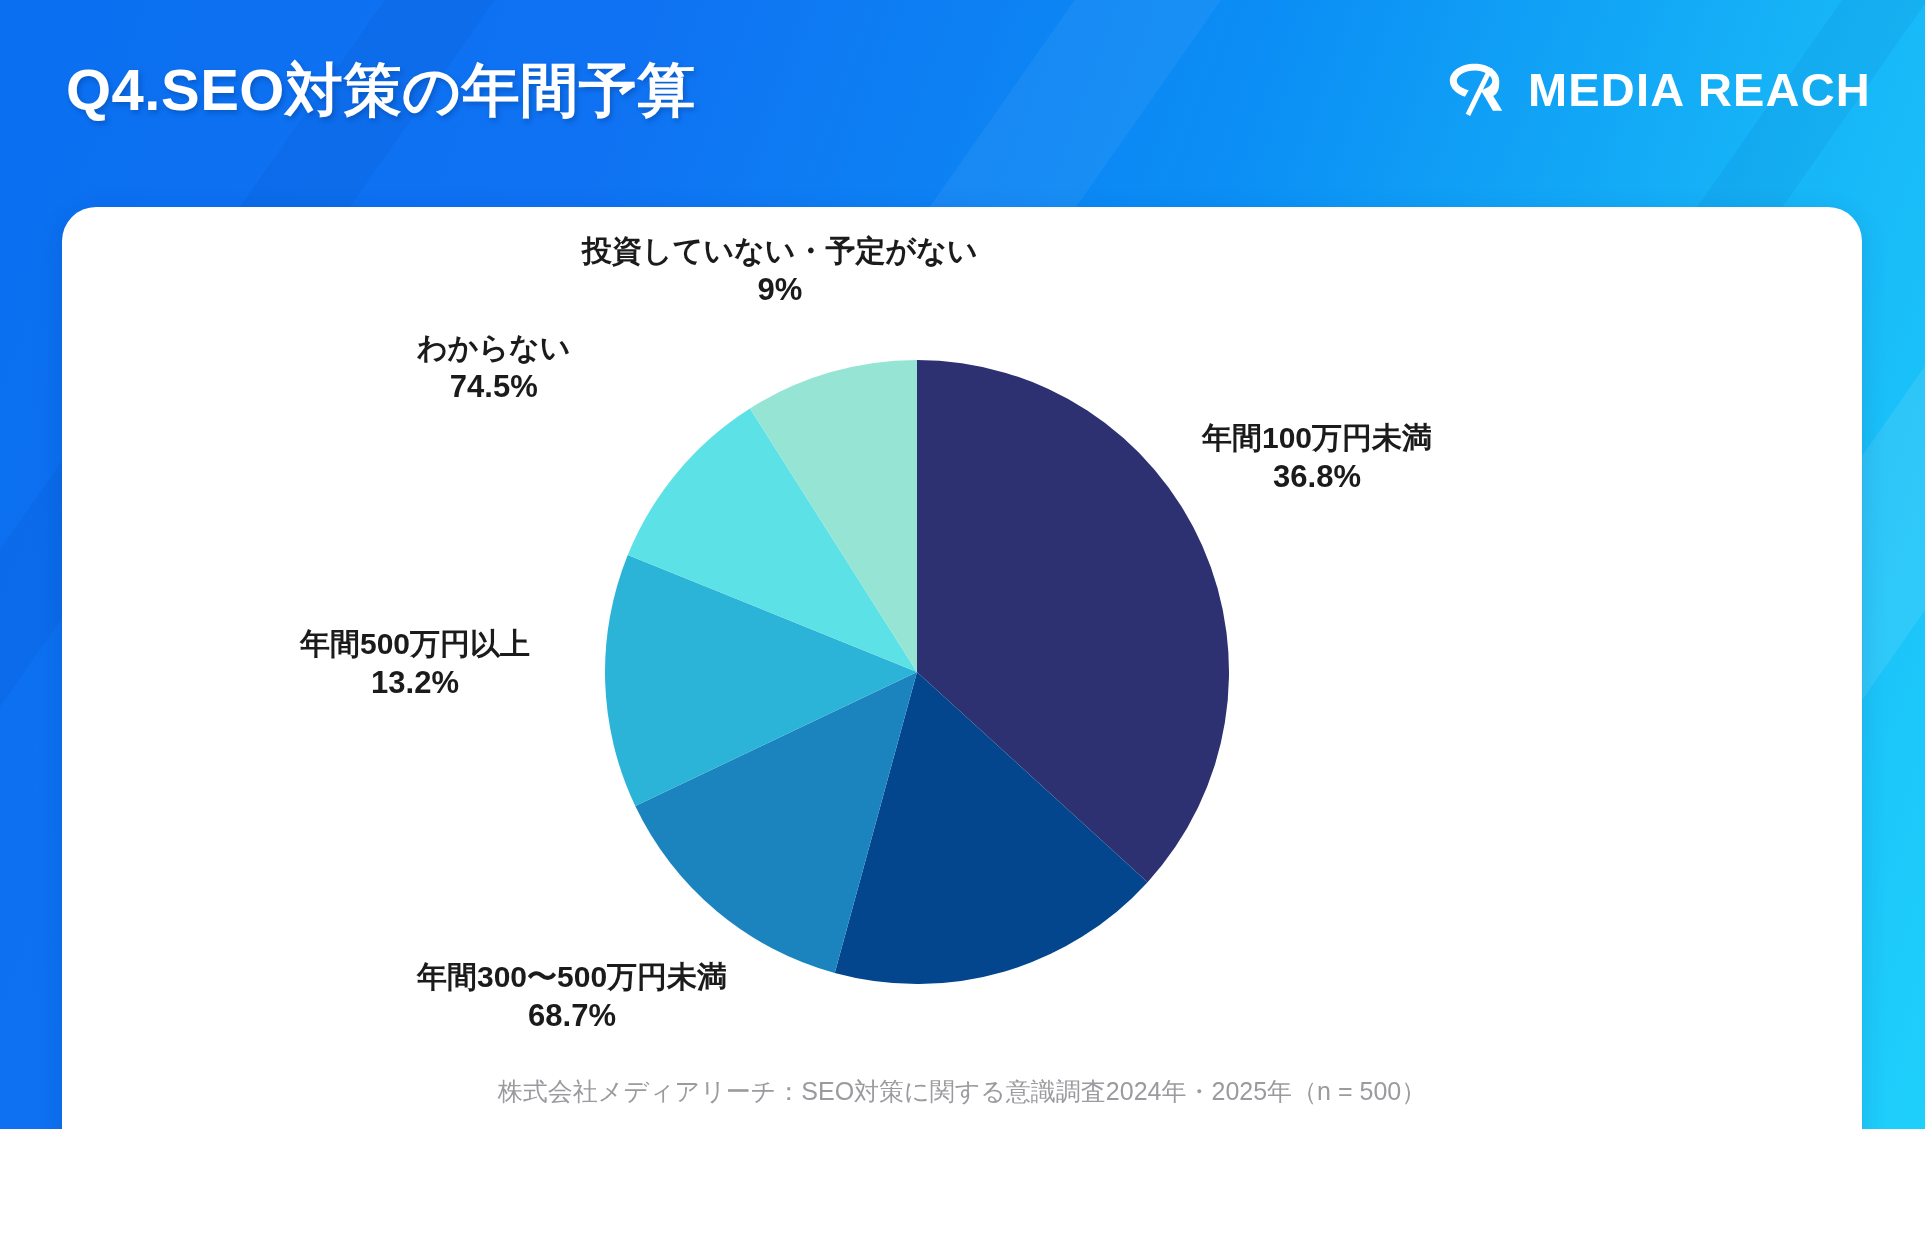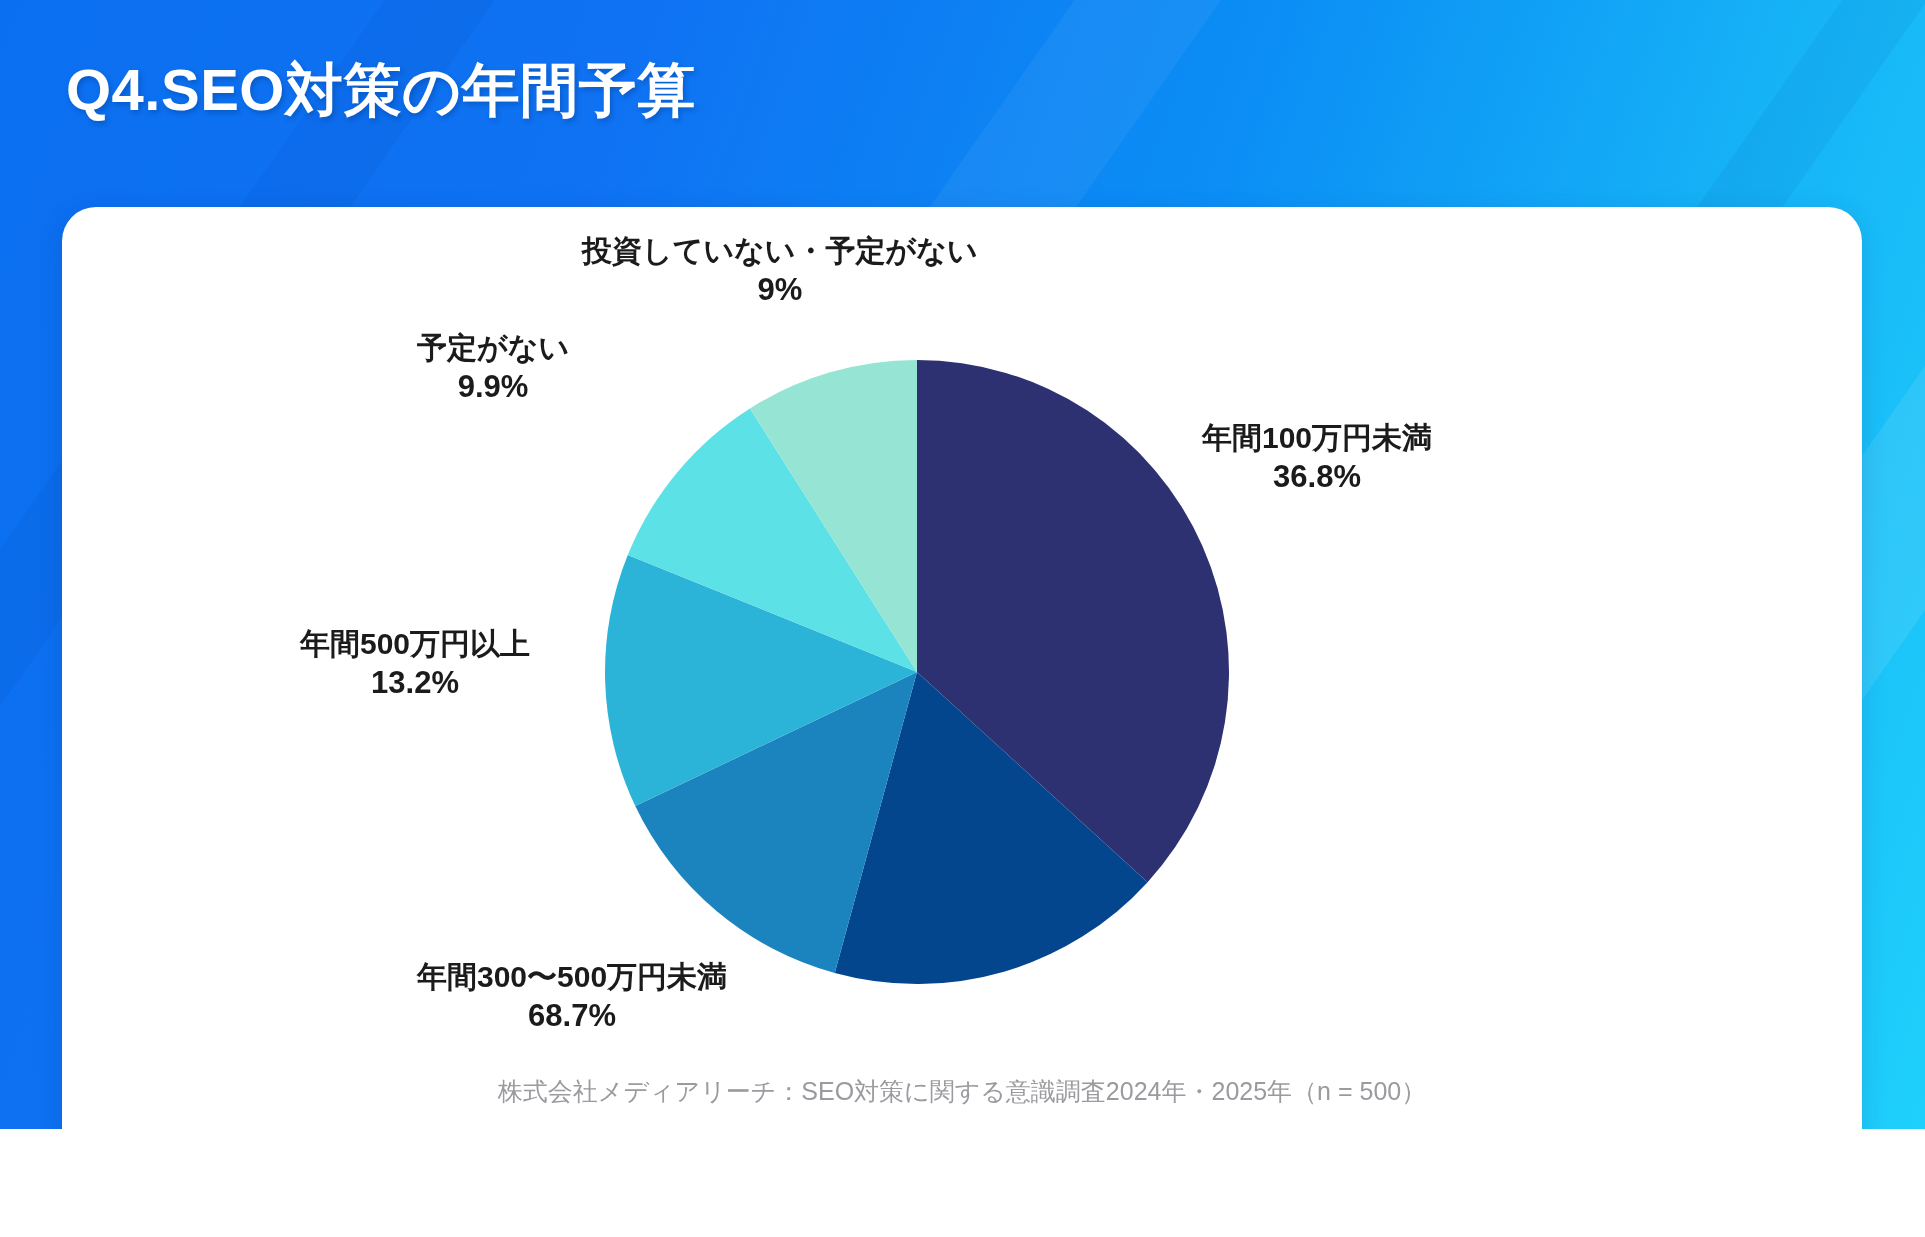--- a/index.html
+++ b/index.html
@@ -149,20 +149,27 @@
       <div class="stripe" style="left: 34%; width: 120px; background: rgba(255, 255, 255, 0.05);"></div>
       <div class="stripe" style="left: 56%; width: 70px; background: rgba(0, 40, 140, 0.06);"></div>
       <div class="stripe" style="left: 66%; width: 140px; background: rgba(255, 255, 255, 0.09);"></div>
       <div class="stripe" style="left: 84%; width: 90px; background: rgba(0, 40, 140, 0.05);"></div>
       <div class="stripe" style="left: 95%; width: 130px; background: rgba(255, 255, 255, 0.1);"></div>
     </div>
 
   <div class="header">
     <div class="page-title">Q4.SEO対策の年間予算</div>
 
+    <div class="brand">
+      <svg class="brand-mark" viewBox="0 0 64 64">
+        <path fill="#ffffff" d="M31.5 6C17.4 6 6 13.9 6 23.6c0 7.3 6.4 13.6 15.6 16.3l3.9-6.6c-7.2-1.6-12.3-5.4-12.3-9.7 0-5.9 9.2-10.7 18.3-10.7s18.3 4.8 18.3 10.7c0 4.3-4.9 8-12 9.6l4.3 6.9 8.4 14.3h9.6l-9.3-15.2C56.6 36.3 57 30.4 57 23.6 57 13.9 45.6 6 31.5 6z"></path>
+        <path fill="#ffffff" d="M22.4 57.6 45.9 9.2l4.6 2.2-23.5 48.4z"></path>
+      </svg>
+      <div class="brand-text">MEDIA REACH</div>
+    </div>
   </div>
 
   <div class="card">
     <div class="chart-area">
 
       <svg class="pie-svg" viewBox="0 0 630 630" id="pie-svg">
           <path d="M 315 315 L 315.00 3.00 A 312 312 0 0 1 545.59 525.17 Z" fill="#2d3071"></path>
           <path d="M 315 315 L 545.59 525.17 A 312 312 0 0 1 232.75 615.96 Z" fill="#04468d"></path>
           <path d="M 315 315 L 232.75 615.96 A 312 312 0 0 1 33.26 449.05 Z" fill="#1b84bf"></path>
           <path d="M 315 315 L 33.26 449.05 A 312 312 0 0 1 25.78 197.98 Z" fill="#2bb3d8"></path>
@@ -180,22 +187,22 @@
         <span class="lab">年間300〜500万円未満</span>
         <span class="val">68.7%</span>
       </div>
 
       <div class="callout c-cyan">
         <span class="lab">年間500万円以上</span>
         <span class="val">13.2%</span>
       </div>
 
       <div class="callout c-bright">
-        <span class="lab">予定がない</span>
-        <span class="val">9.9%</span>
+        <span class="lab">わからない</span>
+        <span class="val">74.5%</span>
       </div>
 
       <div class="callout c-mint">
         <span class="lab">投資していない・予定がない</span>
         <span class="val">9%</span>
       </div>
 
       <div class="footnote">株式会社メディアリーチ：SEO対策に関する意識調査2024年・2025年（n = 500）</div>
     </div>
   </div>

